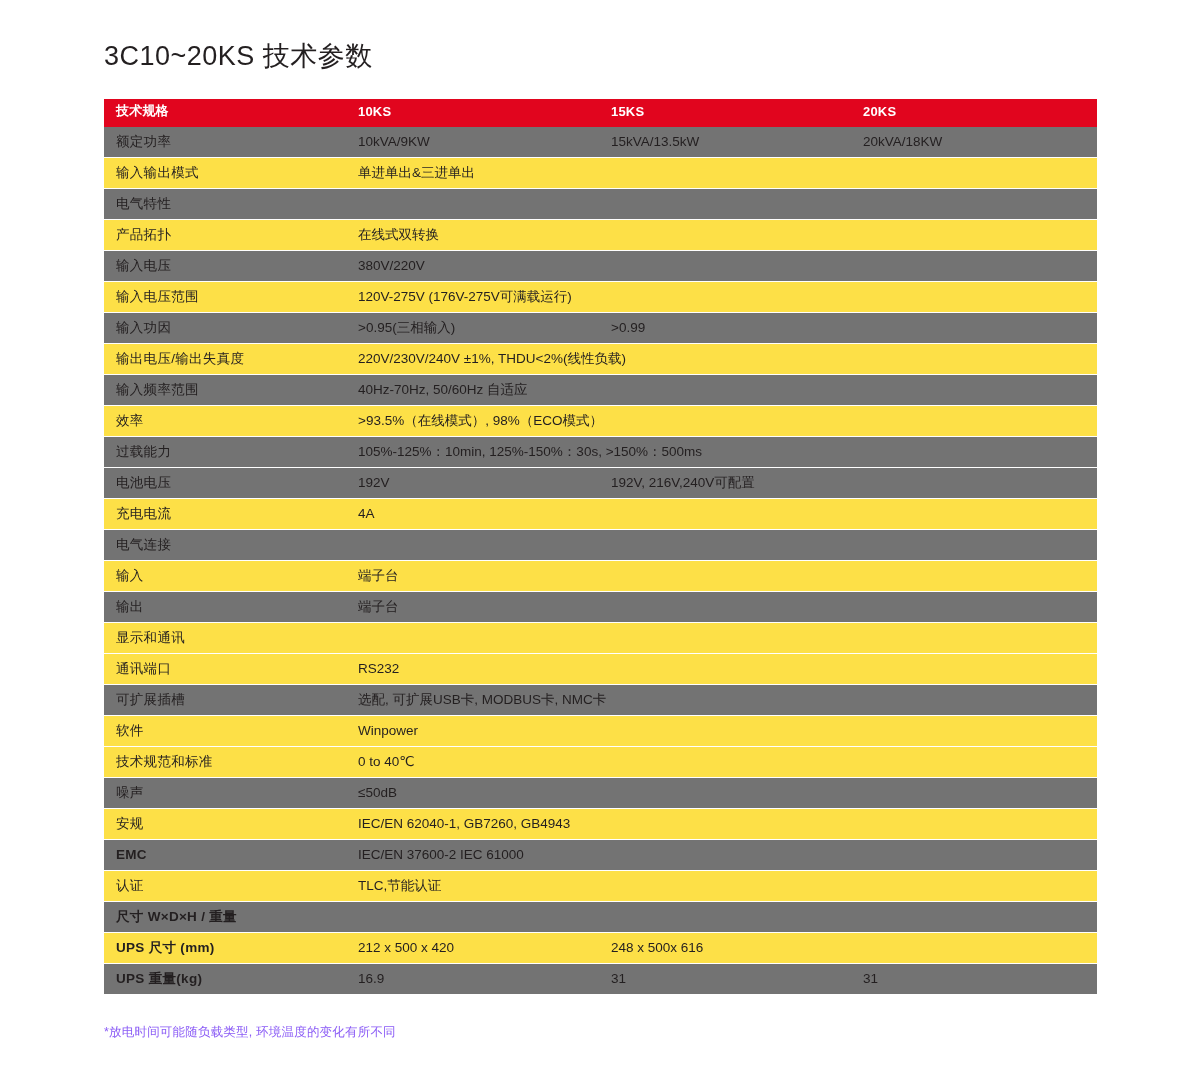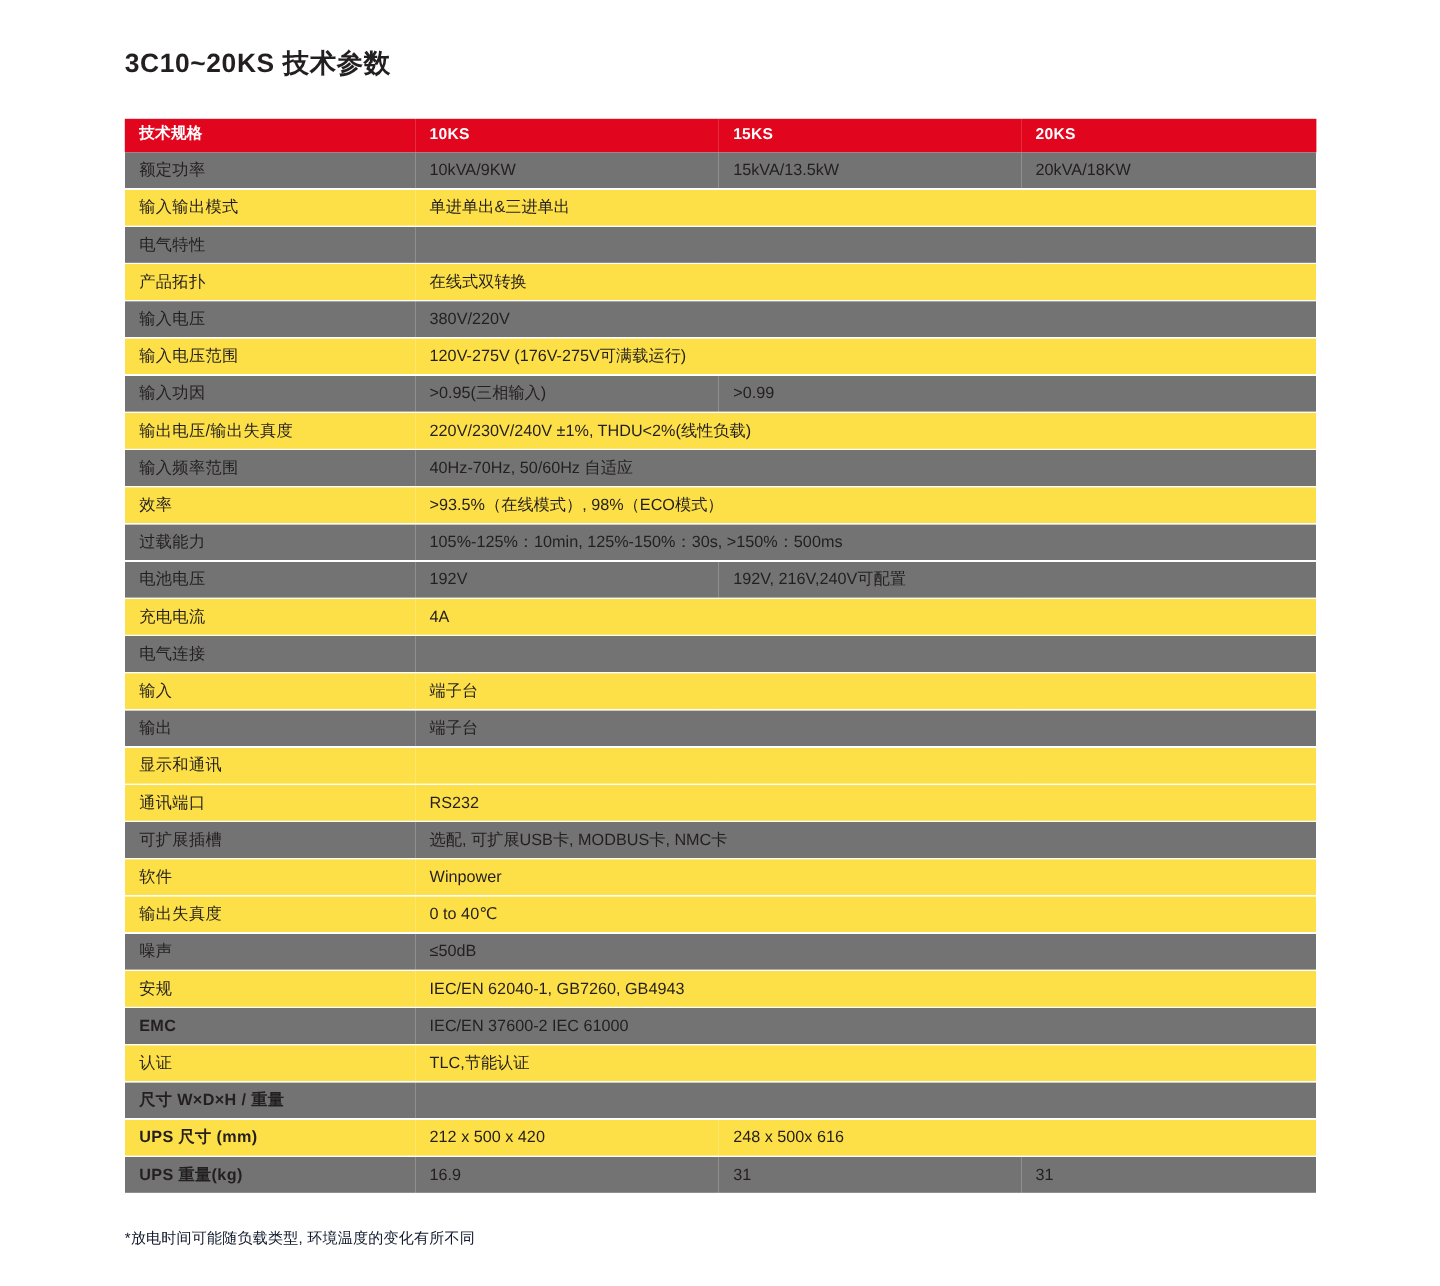--- a/index.html
+++ b/index.html
@@ -17,22 +17,22 @@
   .page {
     position: relative;
     width: 1200px;
     height: 1072px;
     box-sizing: border-box;
   }
   .title {
     position: absolute;
     left: 104px;
     top: 38px;
-    font-size: 22px;
-    font-weight: bold;
+    font-size: 27px;
+    font-weight: normal;
     letter-spacing: 0.5px;
     color: #231f20;
   }
   .spec-table {
     position: absolute;
     left: 104px;
     top: 99px;
     width: 993px;
     border-collapse: collapse;
     table-layout: fixed;
@@ -66,21 +66,21 @@
   }
   .spec-table tbody tr.odd td { background: #737373; }
   .spec-table tbody tr.even td { background: #fde047; }
   .spec-table td.label { letter-spacing: 0.3px; }
   .spec-table td.bold { font-weight: bold; }
   .footnote {
     position: absolute;
     left: 104px;
     top: 1024px;
     font-size: 12.5px;
-    color: #0f172a;
+    color: #8b5cf6;
     letter-spacing: 0.2px;
   }
 </style>
 </head>
 <body>
 
 <div class="page">
 
   <div class="title">3C10~20KS 技术参数</div>
 
@@ -178,21 +178,21 @@
         </tr>
         <tr class="odd">
           <td class="label">可扩展插槽</td>
           <td colspan="3">选配, 可扩展USB卡, MODBUS卡, NMC卡</td>
         </tr>
         <tr class="even">
           <td class="label">软件</td>
           <td colspan="3">Winpower</td>
         </tr>
         <tr class="even">
-          <td class="label">输出失真度</td>
+          <td class="label">技术规范和标准</td>
           <td colspan="3">0 to 40℃</td>
         </tr>
         <tr class="odd">
           <td class="label">噪声</td>
           <td colspan="3">≤50dB</td>
         </tr>
         <tr class="even">
           <td class="label">安规</td>
           <td colspan="3">IEC/EN 62040-1, GB7260, GB4943</td>
         </tr>

